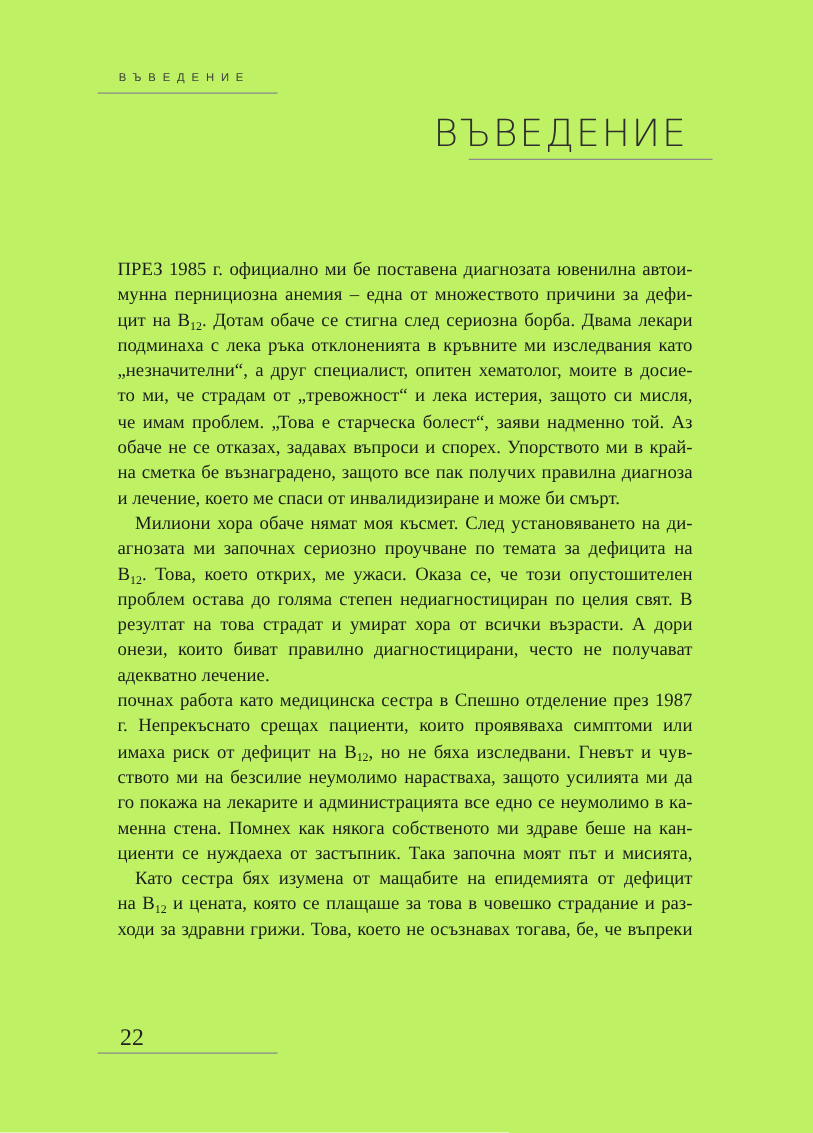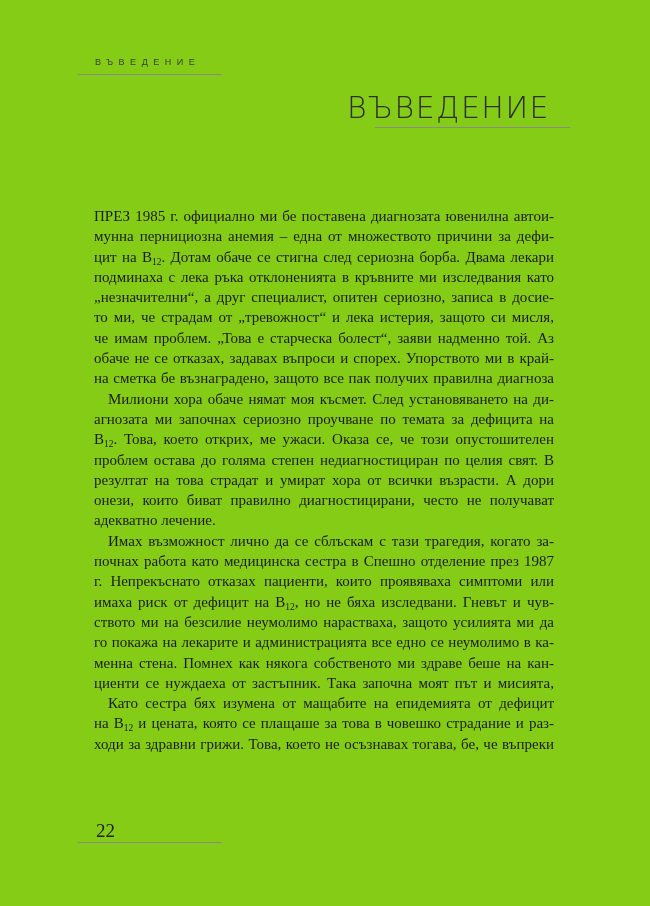--- a/index.html
+++ b/index.html
@@ -1,20 +1,20 @@
 <!DOCTYPE html>
 <html style="--text-color: #1c1c1c; --rule-color: #8a8a8a;"><head>
 <meta charset="utf-8">
 <style>
   html, body { margin: 0; padding: 0; background: #ffffff; }
   .page {
     position: relative;
     width: 650px;
     height: 906px;
-    background: #84cc16;
+    background: #bef264;
     overflow: hidden;
     color: var(--text-color, #1c1c1c);
   }
   .running-head {
     position: absolute;
     left: 95px;
     top: 57px;
     font-family: "Liberation Sans", "DejaVu Sans", sans-serif;
     font-size: 9px;
     font-weight: 400;
@@ -100,39 +100,39 @@
 
   <div class="chapter-title">ВЪВЕДЕНИЕ</div>
   <div class="title-rule"></div>
 
   <div class="textblock">
       <div class="para">
         <div class="line">ПРЕЗ 1985 г. официално ми бе поставена диагнозата ювенилна автои-</div>
         <div class="line">мунна пернициозна анемия – една от множеството причини за дефи-</div>
         <div class="line">цит на B<sub>12</sub>. Дотам обаче се стигна след сериозна борба. Двама лекари</div>
         <div class="line">подминаха с лека ръка отклоненията в кръвните ми изследвания като</div>
-        <div class="line">„незначителни“, а друг специалист, опитен сериозно, записа в досие-</div>
+        <div class="line">„незначителни“, а друг специалист, опитен хематолог, моите в досие-</div>
         <div class="line">то ми, че страдам от „тревожност“ и лека истерия, защото си мисля,</div>
         <div class="line">че имам проблем. „Това е старческа болест“, заяви надменно той. Аз</div>
         <div class="line">обаче не се отказах, задавах въпроси и спорех. Упорството ми в край-</div>
         <div class="line">на сметка бе възнаградено, защото все пак получих правилна диагноза</div>
+        <div class="line flush-last">и лечение, което ме спаси от инвалидизиране и може би смърт.</div>
       </div>
       <div class="para">
         <div class="line indent">Милиони хора обаче нямат моя късмет. След установяването на ди-</div>
         <div class="line">агнозата ми започнах сериозно проучване по темата за дефицита на</div>
         <div class="line">B<sub>12</sub>. Това, което открих, ме ужаси. Оказа се, че този опустошителен</div>
         <div class="line">проблем остава до голяма степен недиагностициран по целия свят. В</div>
         <div class="line">резултат на това страдат и умират хора от всички възрасти. А дори</div>
         <div class="line">онези, които биват правилно диагностицирани, често не получават</div>
         <div class="line flush-last">адекватно лечение.</div>
       </div>
       <div class="para">
-        <div class="line indent">Имах възможност лично да се сблъскам с тази трагедия, когато за-</div>
         <div class="line">почнах работа като медицинска сестра в Спешно отделение през 1987</div>
-        <div class="line">г. Непрекъснато отказах пациенти, които проявяваха симптоми или</div>
+        <div class="line">г. Непрекъснато срещах пациенти, които проявяваха симптоми или</div>
         <div class="line">имаха риск от дефицит на B<sub>12</sub>, но не бяха изследвани. Гневът и чув-</div>
         <div class="line">ството ми на безсилие неумолимо нарастваха, защото усилията ми да</div>
         <div class="line">го покажа на лекарите и администрацията все едно се неумолимо в ка-</div>
         <div class="line">менна стена. Помнех как някога собственото ми здраве беше на кан-</div>
         <div class="line">циенти се нуждаеха от застъпник. Така започна моят път и мисията,</div>
       </div>
       <div class="para">
         <div class="line indent">Като сестра бях изумена от мащабите на епидемията от дефицит</div>
         <div class="line">на B<sub>12</sub> и цената, която се плащаше за това в човешко страдание и раз-</div>
         <div class="line">ходи за здравни грижи. Това, което не осъзнавах тогава, бе, че въпреки</div>

